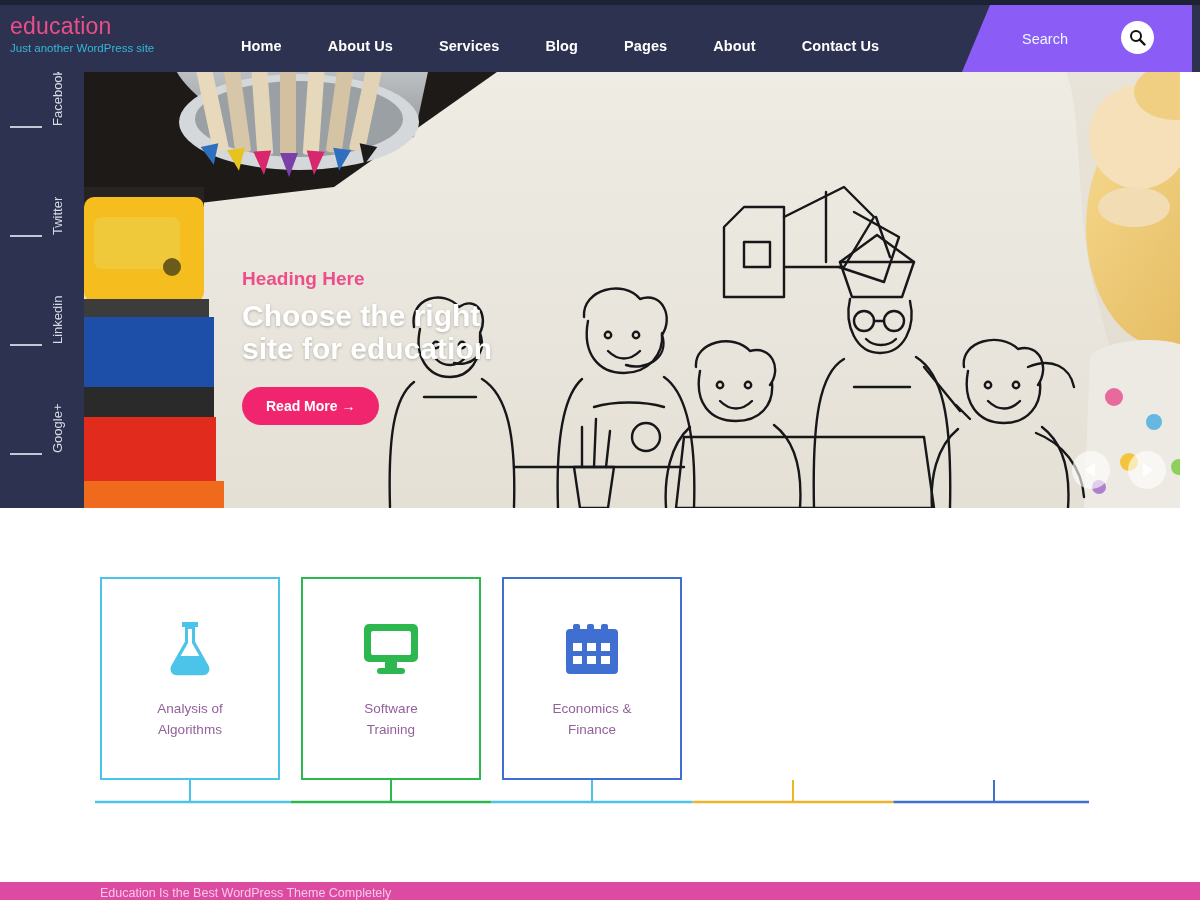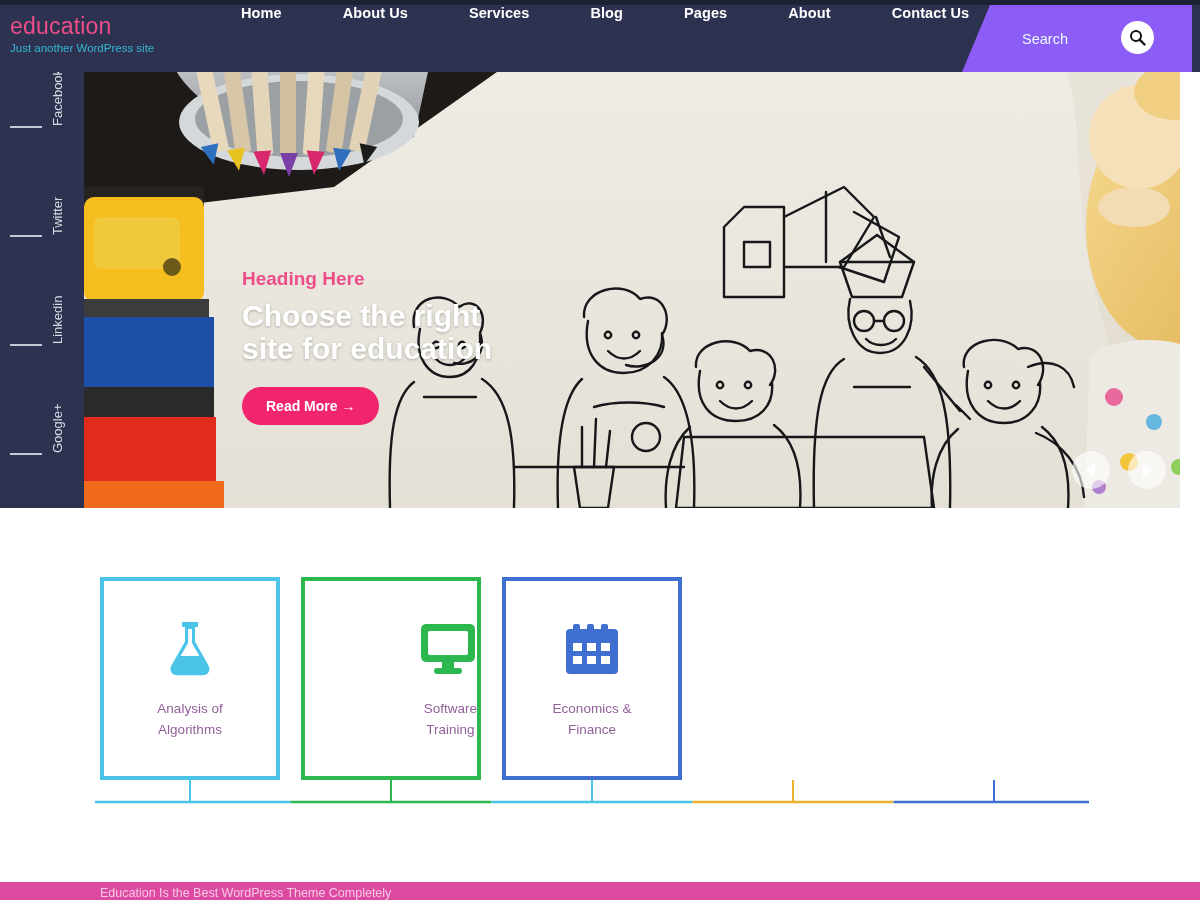--- a/index.html
+++ b/index.html
@@ -28,21 +28,21 @@
   }
   .brand-title {
     font-size: 23px; color: #ed4d88; font-weight: 400; letter-spacing: .2px;
     line-height: 26px;
   }
   .brand-tagline {
     font-size: 11.5px; color: #36b7d6; line-height: 14px; margin-top: 2px;
   }
   .nav {
     position: absolute; left: 218px; top: 0; height: 82px;
-    display: flex; align-items: flex-start; gap: 15px;
+    display: flex; align-items: center; gap: 0;
   }
   .nav-item {
     color: #ffffff; font-size: 14.5px; font-weight: bold;
     padding: 0 23px; white-space: nowrap; cursor: pointer;
     text-decoration: none; letter-spacing: .1px;
   }
   
   .search-wrap {
     position: absolute; right: 8px; top: 5px; width: 230px; height: 67px;
     background: #8b5cf6;
@@ -119,21 +119,21 @@
   .services {
     position: absolute; left: 0; top: 508px; width: 1200px; height: 374px;
     background: #ffffff;
   }
   .cards {
     position: absolute; left: 100px; top: 69px;
     display: flex; gap: 21px;
   }
   .card {
     width: 180px; height: 203px; background: #fff;
-    border: 4px solid #0ea5e9;
+    border: 2px solid #0ea5e9;
     display: flex; flex-direction: column;
     align-items: center; justify-content: center;
     cursor: pointer;
   }
   .card-icon { height: 62px; display: flex; align-items: center; justify-content: center; margin-bottom: 18px; }
   .card-icon svg { display: block; }
   .card-label {
     color: #92609a; font-size: 13.5px; line-height: 21px; text-align: center;
   }
   
@@ -377,21 +377,21 @@
             <svg width="52" height="58" viewBox="0 0 52 58">
               <path d="M18 2h16v5h-3v14.5l13.6 24.2c2.4 4.3-.6 9.6-5.6 9.6H12.9c-5 0-8-5.3-5.6-9.6L21 21.5V7h-3V2z" fill="#4cc3e8"></path>
               <path d="M24 9h4v14l7.4 13.1H16.6L24 23V9z" fill="#ffffff"></path>
             </svg>
           </div>
           <div class="card-label" style="color: rgb(146, 96, 154);">
             <div>Analysis of</div>
             <div>Algorithms</div>
           </div>
         </div>
-        <div class="card" style="border-color: rgb(44, 184, 79); align-items: flex-end;">
+        <div class="card" style="border-color: rgb(44, 184, 79);">
           <div class="card-icon">
             <svg width="58" height="54" viewBox="0 0 58 54">
               <rect x="2" y="2" width="54" height="38" rx="5" fill="#2cb84f"></rect>
               <rect x="9" y="9" width="40" height="24" rx="2" fill="#ffffff"></rect>
               <rect x="23" y="40" width="12" height="7" fill="#2cb84f"></rect>
               <rect x="15" y="46" width="28" height="6" rx="3" fill="#2cb84f"></rect>
             </svg>
           </div>
           <div class="card-label" style="color: rgb(146, 96, 154);">
             <div>Software</div>

